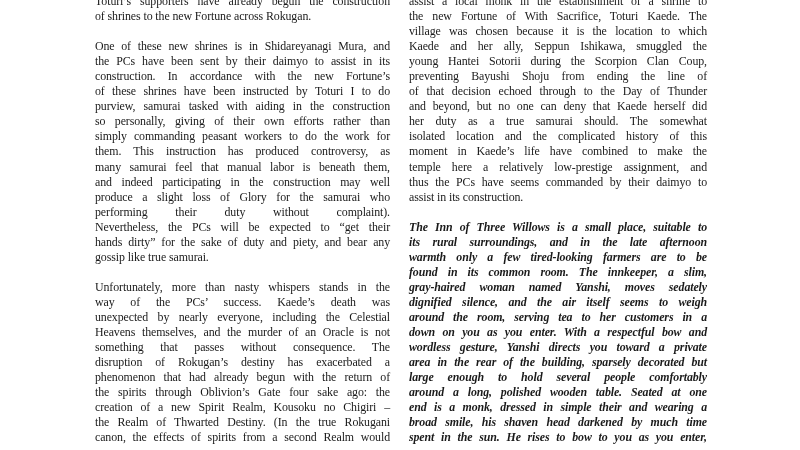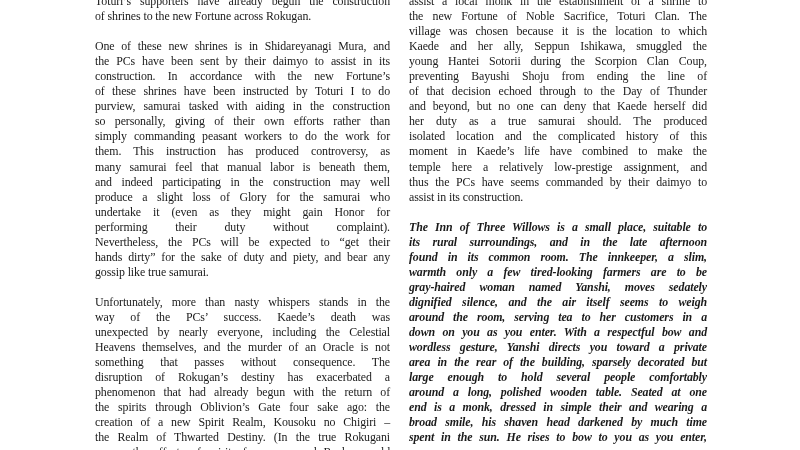--- a/index.html
+++ b/index.html
@@ -55,21 +55,20 @@
         <div class="line">the PCs have been sent by their daimyo to assist in its</div>
         <div class="line">construction.  In accordance with the new Fortune’s</div>
         <div class="line">of these shrines have been instructed by Toturi I to do</div>
         <div class="line">purview, samurai tasked with aiding in the construction</div>
         <div class="line">so personally, giving of their own efforts rather than</div>
         <div class="line">simply commanding peasant workers to do the work for</div>
         <div class="line">them.  This instruction has produced controversy, as</div>
         <div class="line">many samurai feel that manual labor is beneath them,</div>
         <div class="line">and indeed participating in the construction may well</div>
         <div class="line">produce a slight loss of Glory for the samurai who</div>
-        <div class="line">undertake it (even as they might gain Honor for</div>
         <div class="line">performing their duty without complaint).</div>
         <div class="line">Nevertheless, the PCs will be expected to “get their</div>
         <div class="line">hands dirty” for the sake of duty and piety, and bear any</div>
         <div class="line endline">gossip like true samurai.</div>
       </div>
       <div class="para">
         <div class="line">Unfortunately, more than nasty whispers stands in the</div>
         <div class="line">way of the PCs’ success.  Kaede’s death was</div>
         <div class="line">unexpected by nearly everyone, including the Celestial</div>
         <div class="line">Heavens themselves, and the murder of an Oracle is not</div>
@@ -78,39 +77,39 @@
         <div class="line">phenomenon that had already begun with the return of</div>
         <div class="line">the spirits through Oblivion’s Gate four sake ago: the</div>
         <div class="line">creation of a new Spirit Realm, Kousoku no Chigiri –</div>
         <div class="line">the Realm of Thwarted Destiny.  (In the true Rokugani</div>
         <div class="line">canon, the effects of spirits from a second Realm would</div>
       </div>
     </div>
   <div class="column right">
       <div class="para">
         <div class="line">assist a local monk in the establishment of a shrine to</div>
-        <div class="line">the new Fortune of Noble Sacrifice, Toturi Clan.  The</div>
+        <div class="line">the new Fortune of With Sacrifice, Toturi Kaede.  The</div>
         <div class="line">village was chosen because it is the location to which</div>
         <div class="line">Kaede and her ally, Seppun Ishikawa, smuggled the</div>
         <div class="line">young Hantei Sotorii during the Scorpion Clan Coup,</div>
         <div class="line">preventing Bayushi Shoju from ending the line of</div>
         <div class="line">of that decision echoed through to the Day of Thunder</div>
         <div class="line">and beyond, but no one can deny that Kaede herself did</div>
-        <div class="line">her duty as a true samurai should.  The produced</div>
+        <div class="line">her duty as a true samurai should.  The somewhat</div>
         <div class="line">isolated location and the complicated history of this</div>
         <div class="line">moment in Kaede’s life have combined to make the</div>
         <div class="line">temple here a relatively low-prestige assignment, and</div>
         <div class="line">thus the PCs have seems commanded by their daimyo to</div>
         <div class="line endline">assist in its construction.</div>
       </div>
       <div class="para em">
         <div class="line">The Inn of Three Willows is a small place, suitable to</div>
         <div class="line">its rural surroundings, and in the late afternoon</div>
+        <div class="line">warmth only a few tired-looking farmers are to be</div>
         <div class="line">found in its common room.  The innkeeper, a slim,</div>
-        <div class="line">warmth only a few tired-looking farmers are to be</div>
         <div class="line">gray-haired woman named Yanshi, moves sedately</div>
         <div class="line">dignified silence, and the air itself seems to weigh</div>
         <div class="line">around the room, serving tea to her customers in a</div>
         <div class="line">down on you as you enter.  With a respectful bow and</div>
         <div class="line">wordless gesture, Yanshi directs you toward a private</div>
         <div class="line">area in the rear of the building, sparsely decorated but</div>
         <div class="line">large enough to hold several people comfortably</div>
         <div class="line">around a long, polished wooden table.  Seated at one</div>
         <div class="line">end is a monk, dressed in simple their and wearing a</div>
         <div class="line">broad smile, his shaven head darkened by much time</div>

